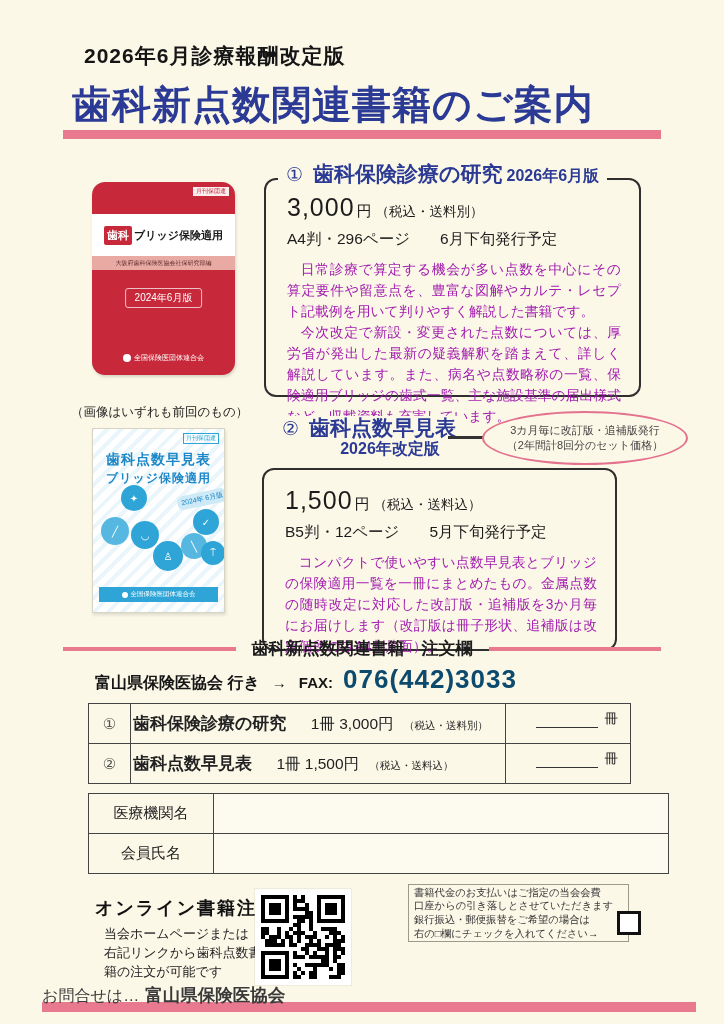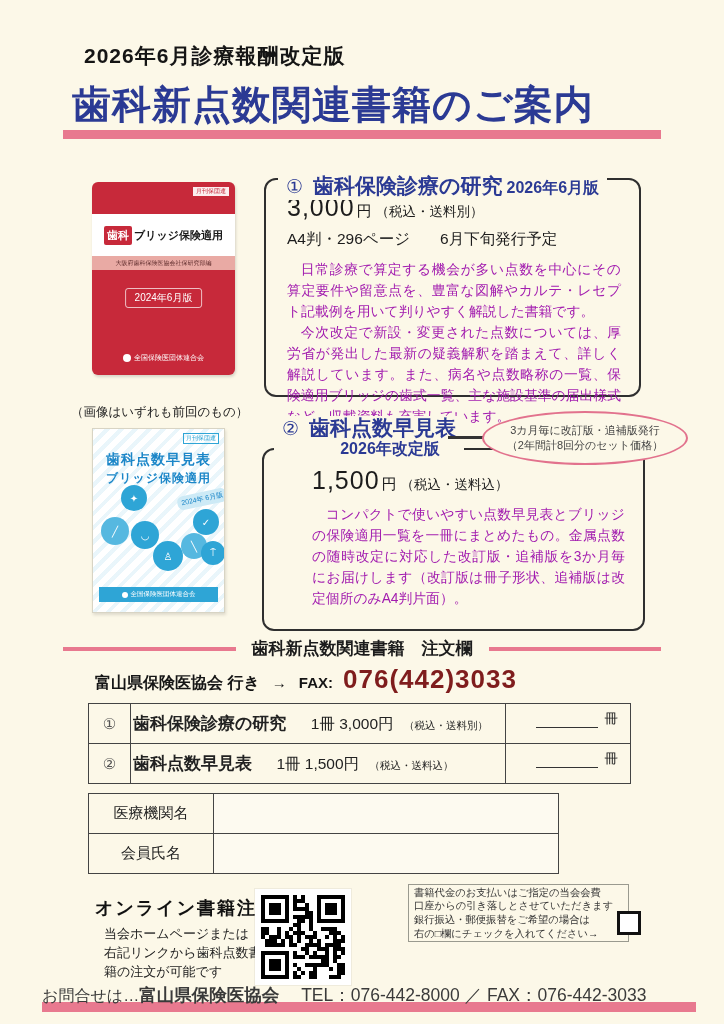--- a/index.html
+++ b/index.html
@@ -8,21 +8,21 @@
   .page {
     position:relative; width:724px; height:1024px; margin:0 auto;
     background:#fcf8e8; overflow:hidden; color:#333;
   }
   
   .edition-label { position:absolute; left:84px; top:42px; font-size:21px; font-weight:bold; color:#151515; letter-spacing:1px;}
   .main-title { position:absolute; left:72px; top:78px; font-size:39px; font-weight:bold; color:#2b3a94; letter-spacing:1px; z-index:2; white-space:nowrap;}
   .title-bar { position:absolute; left:63px; top:130px; width:598px; height:9px; background:#e8798f; z-index:1;}
 
   
-  .book1-cover { position:absolute; left:92px; top:182px; width:143px; height:193px; background:#c7293a; border-radius:6px; box-shadow:1px 2px 3px rgba(0,0,0,.15); overflow:hidden;}
+  .book1-cover { position:absolute; left:92px; top:182px; width:143px; height:193px; background:#c7293a; border-radius:13px; box-shadow:1px 2px 3px rgba(0,0,0,.15); overflow:hidden;}
   .b1-masthead { position:absolute; right:6px; top:5px; background:rgba(255,255,255,.92); color:#c7293a; font-size:6px; padding:1px 3px; line-height:1.2;}
   .b1-band { position:absolute; left:0; top:32px; width:100%; height:42px; background:#ffffff; display:flex; align-items:center; justify-content:center; gap:2px;}
   .b1-chip { background:#c7293a; color:#fff; font-weight:bold; font-size:11px; padding:2px 3px; border-radius:2px;}
   .b1-title-rest { color:#1a1a1a; font-weight:bold; font-size:11px;}
   .b1-pinkstrip { position:absolute; left:0; top:74px; width:100%; height:14px; background:#e9aaa4; display:flex; align-items:center; justify-content:center;}
   .b1-pinkstrip span { font-size:6px; color:#5d2b2b; white-space:nowrap;}
   .b1-edition { position:absolute; left:50%; top:106px; transform:translateX(-50%); border:1px solid rgba(255,255,255,.7); border-radius:3px; color:#fff; font-size:10px; padding:2px 9px; white-space:nowrap;}
   .b1-publisher { position:absolute; left:0; bottom:12px; width:100%; display:flex; align-items:center; justify-content:center; gap:3px; color:#fff; font-size:7px;}
   .logo-dot { width:8px; height:8px; background:#fff; border-radius:50%; display:inline-block;}
 
@@ -38,23 +38,23 @@
   .b2-circle.light { background:#56b8e0; }
   .b2-circle i { position:absolute; left:50%; top:50%; transform:translate(-50%,-50%); color:#fff; font-style:normal; font-size:10px;}
   .b2-band { position:absolute; left:6px; bottom:10px; right:6px; height:15px; background:#2ea5d6; display:flex; align-items:center; justify-content:center; gap:3px; color:#fff; font-size:6.5px;}
   .logo-dot-s { width:6px; height:6px; background:#fff; border-radius:50%; display:inline-block;}
 
   .image-caption { position:absolute; left:71px; top:388px; font-size:12.5px; color:#222;margin-top:16px;}
 
   
   .info-box { position:absolute; border:2px solid #2f2f2f; border-radius:12px; background:transparent;}
   .box1 { left:264px; top:178px; width:377px; height:219px;}
-  .box2 { left:262px; top:448px; width:383px; height:183px;padding-left:27px;}
+  .box2 { left:262px; top:468px; width:355px; height:183px;}
   .box-title { position:absolute; z-index:3; background:#fcf8e8; padding:0 8px; color:#2b3a94; font-weight:bold; white-space:nowrap;}
-  .box1-title { left:278px; top:172px; font-size:21px;}
+  .box1-title { left:278px; top:160px; font-size:21px;}
   .box1-title .num { font-size:19px; font-weight:normal; margin-right:10px;}
   .box1-title .ed { font-size:16px; margin-left:4px;}
   .box2-title { left:274px; top:416px; font-size:21px; text-align:center; line-height:1.1;}
   .box2-title .num { font-size:19px; font-weight:normal; margin-right:10px;}
   .box2-title .ed { display:block; font-size:16px; padding-left:42px;}
   .dash-connector { position:absolute; left:448px; top:436px; width:36px; height:3px; background:#333; z-index:3;}
   .oval-note { position:absolute; left:482px; top:411px; width:206px; height:54px; border:2px solid #e2728d; border-radius:50%; background:#fcf8e8; z-index:4;
     display:flex; flex-direction:column; align-items:center; justify-content:center; color:#444; font-size:11px; line-height:1.4; white-space:nowrap;}
   .box-body { padding:13px 18px 0 21px;}
   .price-line { white-space:nowrap;}
@@ -67,51 +67,51 @@
   .desc p { text-indent:1em; }
 
   
   .order-divider { position:absolute; left:63px; top:637px; width:598px; display:flex; align-items:center; gap:16px;}
   .order-divider .line { flex:1; height:4px; background:#e8798f;}
   .order-divider .label { font-size:17px; font-weight:bold; color:#1c1c1c; white-space:nowrap;}
   .fax-line { position:absolute; left:95px; top:664px; display:flex; align-items:baseline; white-space:nowrap;}
   .fax-to { font-size:16px; font-weight:bold; color:#151515;}
   .fax-arrow { font-size:15px; margin:0 12px; color:#151515;}
   .fax-label { font-size:15px; font-weight:bold; color:#151515;}
-  .fax-number { font-size:26px; font-weight:bold; color:#7f1d1d; margin-left:10px; letter-spacing:1px;}
+  .fax-number { font-size:26px; font-weight:bold; color:#0c4a6e; margin-left:10px; letter-spacing:1px;}
 
   table.order-table { position:absolute; left:88px; top:703px; width:543px; border-collapse:collapse;}
   table.order-table td { border:1.5px solid #444; height:40px; vertical-align:middle;}
   td.cell-no { width:42px; text-align:center; font-size:15px; color:#555;}
   td.cell-name { width:376px; padding-left:2px;}
   td.cell-name .bname { font-size:17px; font-weight:bold; color:#222;}
   td.cell-name .unit { font-size:15.5px; color:#222; margin-left:20px;}
   td.cell-name .note { font-size:10.5px; color:#222; margin-left:6px;}
   td.cell-qty { width:125px;}
   .qty-wrap { display:flex; align-items:flex-end; justify-content:flex-end; padding:0 12px 9px 0;}
   .qty-line { width:62px; border-bottom:1.5px solid #333; height:16px; margin-right:7px;}
   .qty-counter { font-size:13.5px; color:#222;}
 
-  table.fields-table { position:absolute; left:88px; top:793px; width:471px; border-collapse:collapse;}
+  table.fields-table { position:absolute; left:88px; top:793px; width:581px; border-collapse:collapse;}
   table.fields-table td { border:1.5px solid #444; height:40px; vertical-align:middle;}
   td.cell-label { width:125px; text-align:center; font-size:15px; color:#222;}
   td.cell-input { background:rgba(255,255,255,.35);}
 
   
   .online-title { position:absolute; left:95px; top:896px; font-size:18px; font-weight:bold; color:#111; letter-spacing:2px;}
   .online-lines { position:absolute; left:104px; top:925px; font-size:13px; line-height:1.45; color:#222;}
   .qr-box { position:absolute; left:255px; top:889px; width:96px; height:96px; background:#fff; padding:6px; box-shadow:0 0 0 1px rgba(0,0,0,.05);}
   .payment-box { position:absolute; left:408px; top:884px; width:221px; height:58px; border:1px solid #9a9a8f; display:flex; align-items:center; padding:4px 5px; gap:4px;}
   .payment-lines { font-size:10.3px; line-height:1.32; color:#333; white-space:nowrap;}
   .payment-check { width:24px; height:24px; border:3px solid #111; background:#fff; align-self:flex-end; margin-bottom:2px; flex:0 0 auto;}
 
   
   .footer-text { position:absolute; left:42px; top:983px; display:flex; align-items:baseline; white-space:nowrap; color:#3a3a3a; z-index:2;}
   .footer-text .pre { font-size:16px;}
-  .footer-text .org { font-size:17.5px; font-weight:bold; }
+  .footer-text .org { font-size:17.5px; font-weight:bold; margin-left:6px;}
   .footer-text .tel { font-size:17.5px; margin-left:22px;}
   .footer-bar { position:absolute; left:42px; top:1002px; width:654px; height:10px; background:#e8798f; z-index:1;}
 </style>
 </head>
 <body>
 
 <div class="page">
 
   <div class="edition-label">2026年6月診療報酬改定版</div>
   <div class="main-title">歯科新点数関連書籍のご案内</div>
@@ -182,20 +182,23 @@
     </div>
   </div>
   <div class="box-title box1-title">
     <span class="num">①</span><span>歯科保険診療の研究</span><span class="ed">2026年6月版</span>
   </div>
 
   <div class="info-box box2">
     <div class="box-body" style="padding-top:16px;">
       <div class="price-line">
         <span class="price-num">1,500</span><span class="price-yen">円</span><span class="price-note">（税込・送料込）</span>
+      </div>
+      <div class="spec-line">
+        <span>B5判・12ページ</span><span class="release">5月下旬発行予定</span>
       </div>
       <div class="desc">
         <p>コンパクトで使いやすい点数早見表とブリッジの保険適用一覧を一冊にまとめたもの。金属点数の随時改定に対応した改訂版・追補版を3か月毎にお届けします（改訂版は冊子形状、追補版は改定個所のみA4判片面）。</p>
       </div>
     </div>
   </div>
   <div class="box-title box2-title">
     <span class="num">②</span><span>歯科点数早見表</span>
     <span class="ed">2026年改定版</span>
   </div>
@@ -426,17 +429,16 @@
       <div>口座からの引き落しとさせていただきます</div>
       <div>銀行振込・郵便振替をご希望の場合は</div>
       <div>右の□欄にチェックを入れてください→</div>
     </div>
     <div class="payment-check"></div>
   </div>
 
   <div class="footer-text">
     <span class="pre">お問合せは…</span>
     <span class="org">富山県保険医協会</span>
-    <span class="tel">TEL：076-442-8000 ／ FAX：076-442-3033</span>
   </div>
   <div class="footer-bar"></div>
 
 </div>
 
 </body></html>

